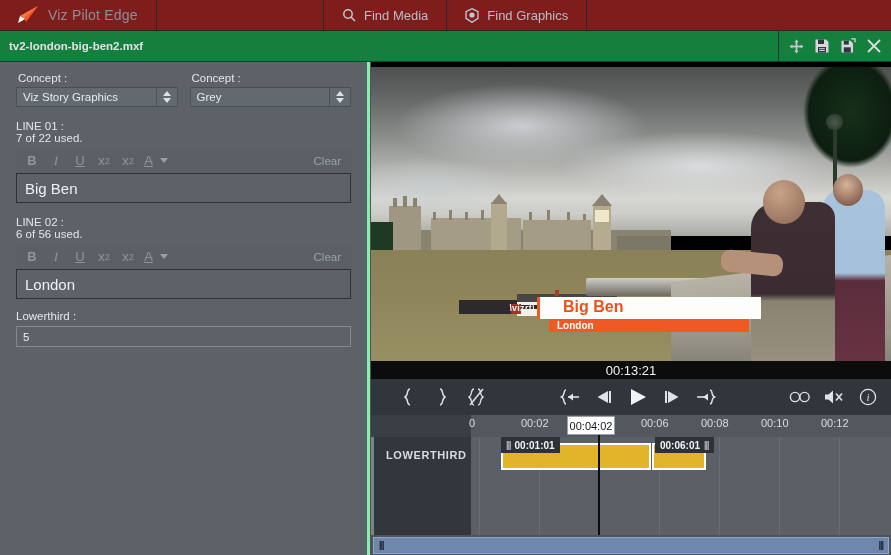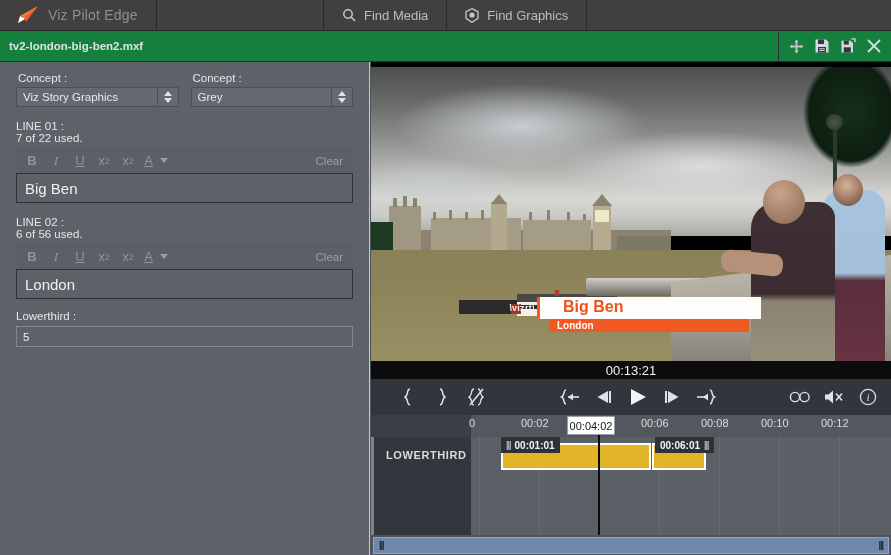--- a/index.html
+++ b/index.html
@@ -9,21 +9,21 @@
     font-family:"Liberation Sans",sans-serif;
     font-size:12px;
     color:#d2d5d8;
     -webkit-font-smoothing:antialiased;
   }
   .app{position:relative;width:891px;height:555px;}
 
   
   .topbar{
     position:absolute;left:0;top:0;width:891px;height:31px;
-    background:#404040;
+    background:#7f1d1d;
     display:flex;align-items:stretch;
     border-bottom:1px solid #23272c;
     box-sizing:border-box;
   }
   .brand{
     width:157px;display:flex;align-items:center;gap:8px;
     padding-left:14px;box-sizing:border-box;
     border-right:1px solid #262a30;
   }
   .brand-logo{width:26px;height:20px;flex:none;display:block;}
@@ -48,21 +48,21 @@
   .docicons{display:flex;align-items:center;gap:0px;padding:0 4px;}
   .docicon{
     width:26px;height:30px;display:flex;align-items:center;justify-content:center;
     cursor:default;
   }
 
   
   .leftpanel{
     position:absolute;left:0;top:62px;width:370px;height:493px;
     background:#5c6268;box-sizing:border-box;
-    border-right:1px solid #86efac;
+    border-right:3px solid #86efac;
     padding:10px 16px 0 16px;
   }
   .row2{display:flex;gap:12px;}
   .fgroup{flex:1;min-width:0;}
   .flabel{font-size:11.5px;color:#e4e7ea;margin:0 0 3px 2px;}
   .select{
     position:relative;height:20px;background:#636970;
     border:1px solid #4b5057;box-sizing:border-box;
     display:flex;align-items:center;
     padding-left:6px;font-size:11.5px;color:#e8eaec;

